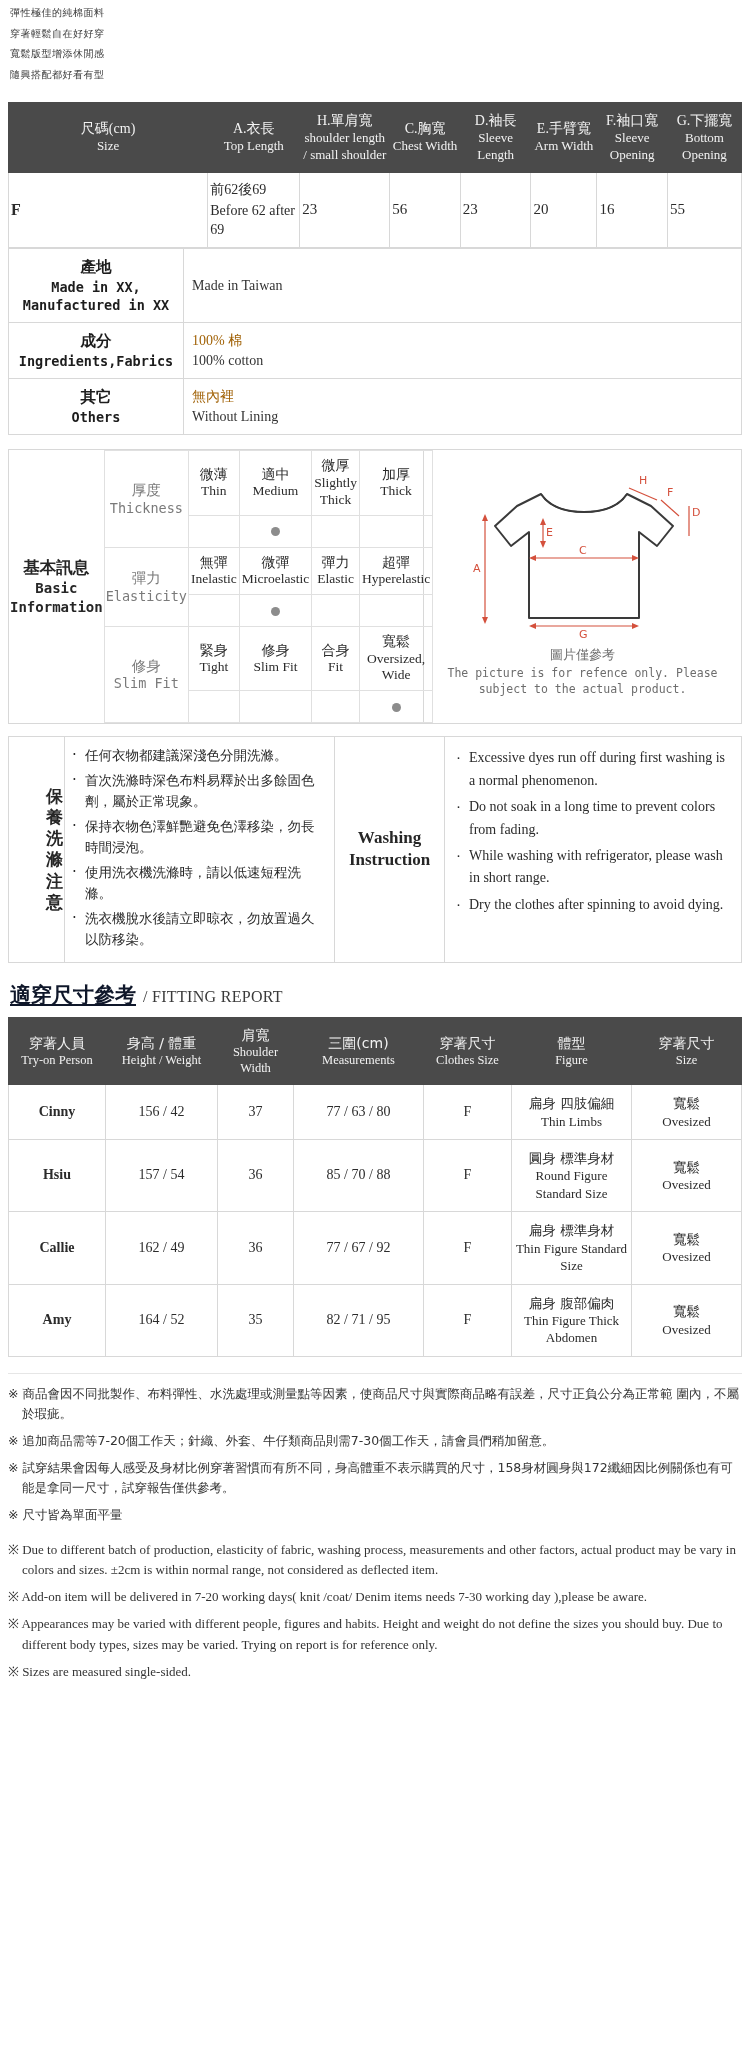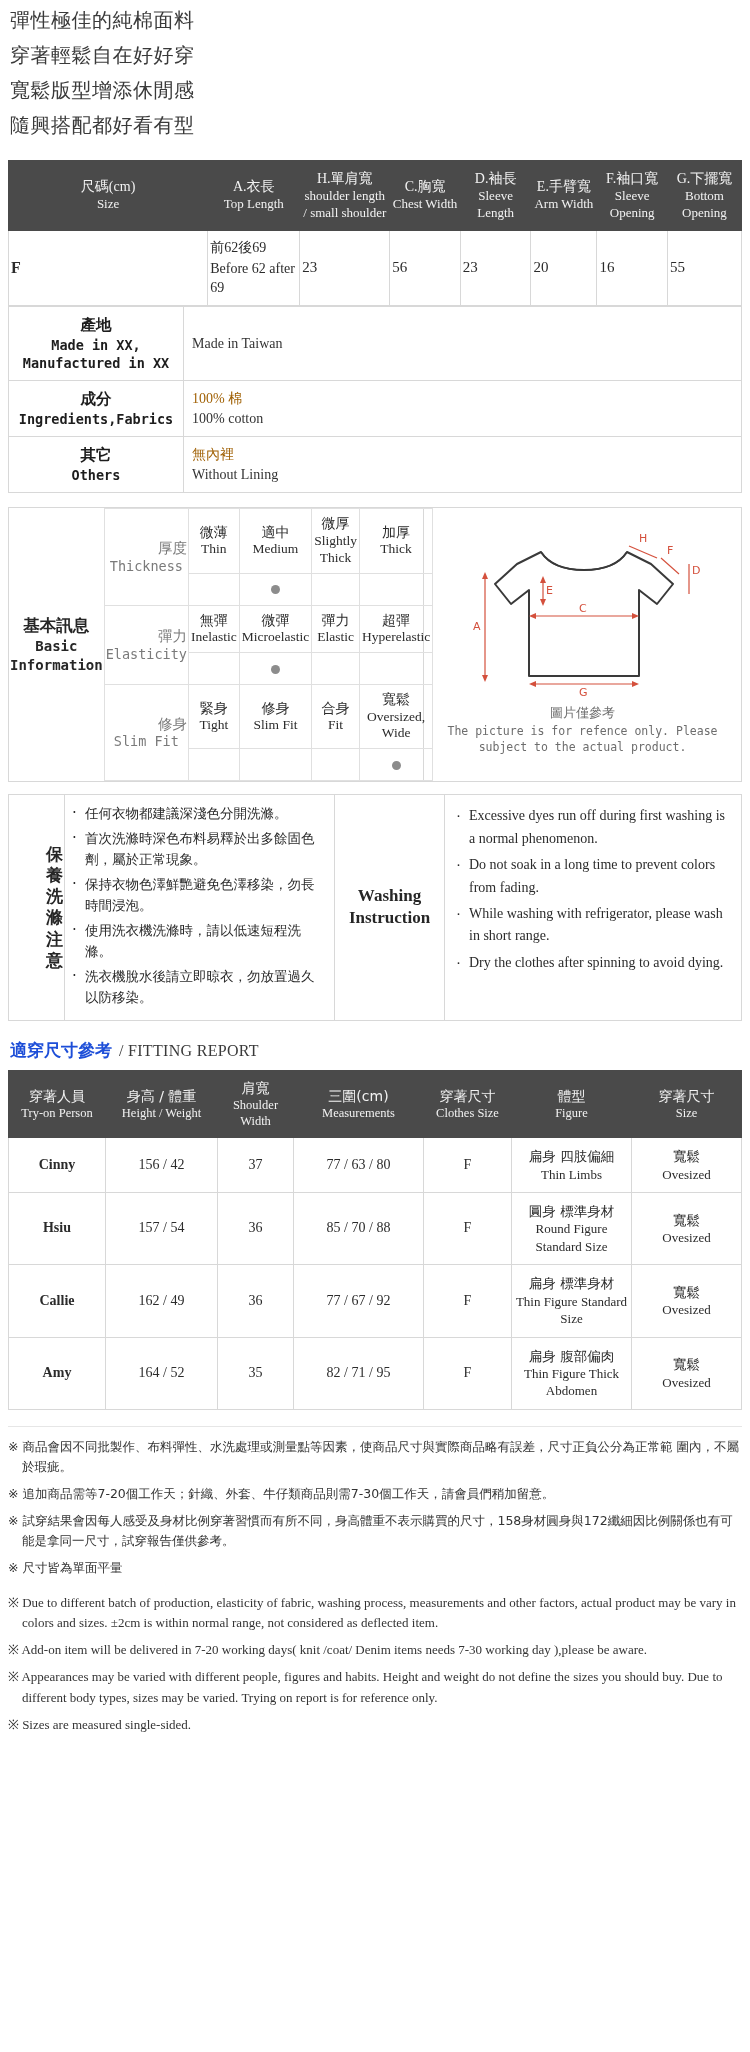--- a/index.html
+++ b/index.html
@@ -11,21 +11,21 @@
     color:#262626;
     -webkit-font-smoothing:none;
   }
   .page { width:750px; padding:0 8px 14px 8px; }
 
   
   .intro { padding:6px 2px 10px 2px; }
   .intro p {
     margin:0 0 6px 0;
     font-family:"DejaVu Sans","Liberation Sans",sans-serif;
-    font-size:20px;
+    font-size:10px;
     line-height:1.45;
     color:#3a3a3a;
     letter-spacing:.5px;
   }
 
   
   table { border-collapse:collapse; width:100%; }
   .tbl td, .tbl th { border:1px solid #d8d8d8; }
 
   
@@ -90,21 +90,21 @@
     font-family:"DejaVu Sans","Liberation Sans",sans-serif;
   }
   td.bi-title .en {
     display:block; font-weight:bold; font-size:14px;
     font-family:"DejaVu Sans Mono","Liberation Mono",monospace;
   }
   td.bi-rowlabel {
     width:80px; text-align:center; vertical-align:middle; color:#7a7a7a;
     line-height:1.3;
   }
-  td.bi-rowlabel .cn { display:block; font-size:14.5px; font-family:"DejaVu Sans","Liberation Sans",sans-serif;text-align:right;}
+  td.bi-rowlabel .cn { display:block; font-size:14.5px; font-family:"DejaVu Sans","Liberation Sans",sans-serif;}
   td.bi-rowlabel .en { display:block; font-size:13.5px; font-family:"DejaVu Sans Mono","Liberation Mono",monospace;}
   td.bi-opt {
     text-align:center; vertical-align:middle; padding:6px 2px; line-height:1.25;
     color:#2b2b2b;
   }
   td.bi-opt .cn { display:block; font-size:14px; font-family:"DejaVu Sans","Liberation Sans",sans-serif;}
   td.bi-opt .en { display:block; font-size:13.5px; }
   td.bi-mark { height:32px; text-align:center; vertical-align:middle; }
   .dot { display:inline-block; width:9px; height:9px; border-radius:50%; background:#8c8c8c; }
 
@@ -139,22 +139,22 @@
     font-family:"DejaVu Sans","Liberation Sans",sans-serif;
   }
   ul.wash-list li::before { content:"·"; position:absolute; left:3px; top:-1px; font-size:15px; }
   ul.wash-list.en li {
     font-family:"Liberation Serif","DejaVu Serif",serif; font-size:14px; line-height:1.6;
   }
 
   
   .fit-head { margin:18px 0 8px 2px; display:flex; align-items:baseline; }
   .fit-head .cn {
-    font-size:17px; font-weight:bold;
-    font-family:"DejaVu Sans","Liberation Sans",sans-serif; color:#1d4ed8;
+    font-size:21px; font-weight:bold;
+    font-family:"DejaVu Sans","Liberation Sans",sans-serif; color:#0f172a;text-decoration:underline;
   }
   .fit-head .en { font-size:16px; margin-left:7px; color:#3a3a3a; letter-spacing:.3px;}
 
   .fit-table th {
     background:#4a4a4a; color:#f2f2f2; font-weight:normal;
     border:1px solid #4a4a4a; padding:8px 2px; line-height:1.3; vertical-align:middle;
   }
   .fit-table th .cn { display:block; font-size:14px; font-family:"DejaVu Sans","Liberation Sans",sans-serif;}
   .fit-table th .en { display:block; font-size:12.5px; }
   .fit-table td {

